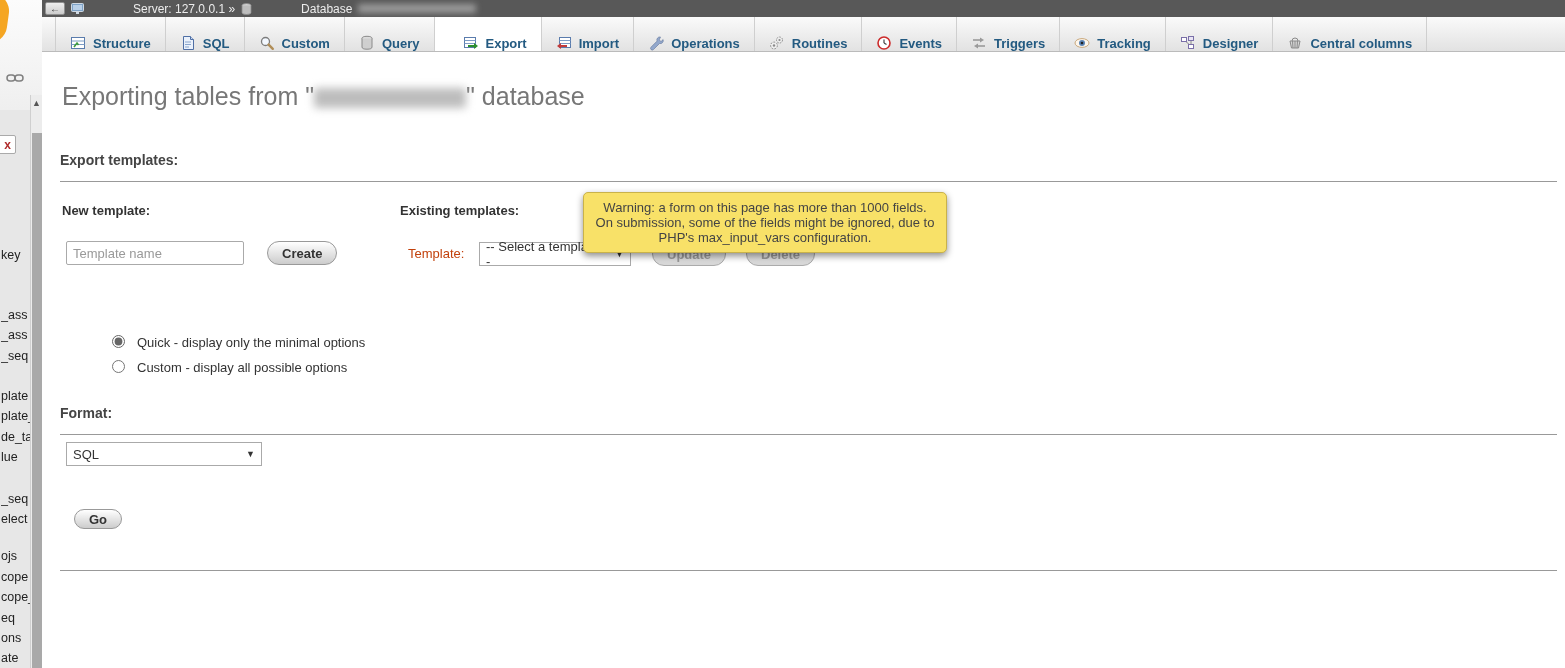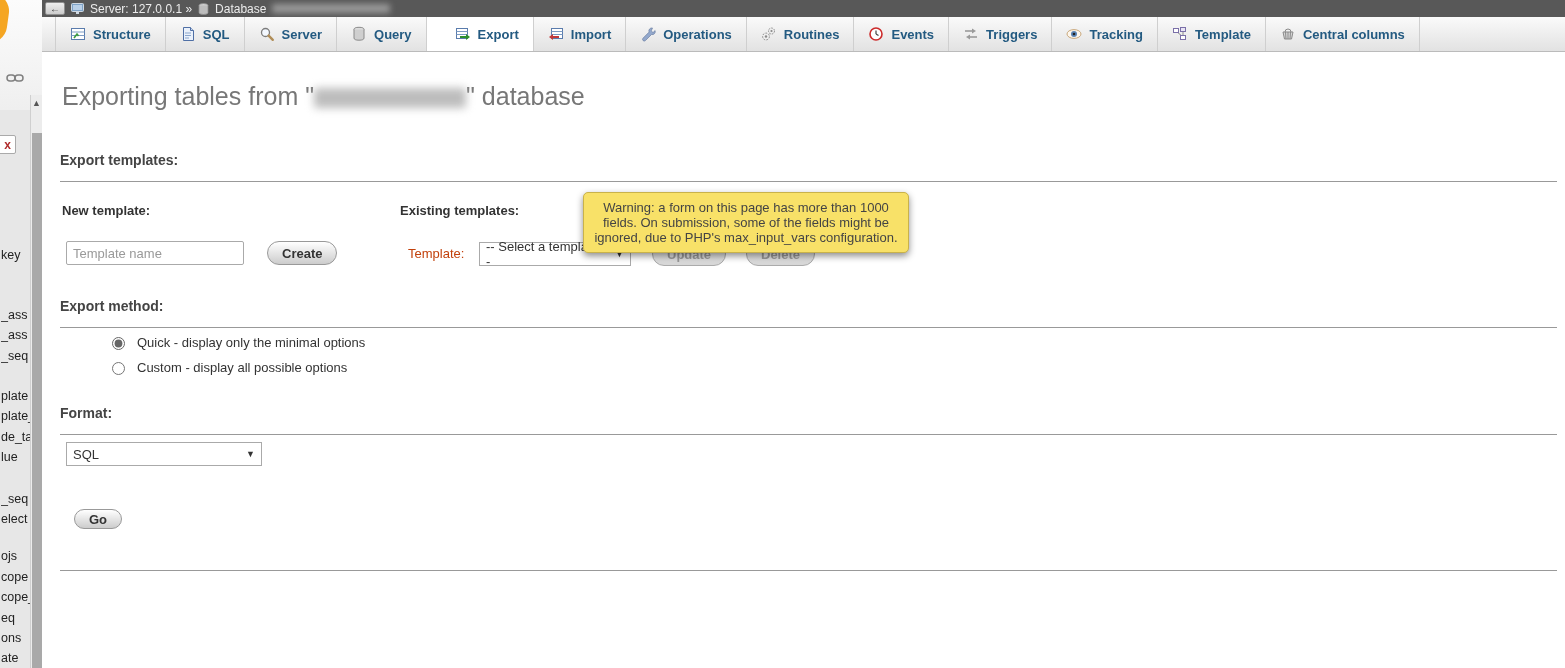--- a/index.html
+++ b/index.html
@@ -27,29 +27,29 @@
   #sb-thumb { position:absolute; left:1px; top:38px; width:10px; height:535px;
               background:#a9a9a9; cursor:pointer; }
 
   
   #topbar { position:absolute; left:42px; top:0; width:1523px; height:17px;
             background:#585858; display:flex; align-items:center; gap:6px;
             padding-left:3px; color:#e8e8e8; font-size:12px; }
   #back-btn { width:20px; height:13px; background:linear-gradient(#eee,#ccc);
               border:1px solid #909090; border-radius:2px; color:#333; font-size:10px;
               line-height:11px; text-align:center; cursor:pointer; }
-  #topbar .crumb { color:#ececec; }
+  #topbar .crumb { color:#ececec;margin-left:43px; }
   .blurblock { display:inline-block; background:#9a9a9a; filter:blur(3px);
                border-radius:2px; vertical-align:middle; }
 
   
   #tabbar { position:absolute; left:42px; top:17px; width:1523px; height:35px;
             background:linear-gradient(#fafafa,#e2e2e2); border-bottom:1px solid #bbb;
             display:flex; align-items:stretch; padding-left:13px; }
-  .tab { display:flex; align-items:center; gap:7px; padding:0 14px;
+  .tab { display:flex; align-items:flex-end; gap:7px; padding:0 14px;
          border-right:1px solid #cfcfcf; cursor:pointer;
          font-size:13px; font-weight:bold; color:#235a81; white-space:nowrap; }
   .tab:first-child { border-left:1px solid #cfcfcf; }
   .tab.active { background:#fff;padding-left:28px; }
   .tab svg { flex:0 0 auto; }
 
   
   #content { position:absolute; left:42px; top:52px; width:1523px; height:616px;
              background:#fff; }
   #page-title { position:absolute; left:20px; top:30px; font-size:25px;
@@ -72,26 +72,26 @@
          font-size:13px; font-weight:bold; color:#333; cursor:pointer;
          font-family:"Liberation Sans",sans-serif; }
   .btn.disabled { color:#999; background:linear-gradient(#f3f3f3,#d6d6d6);
                   border-color:#ababab; cursor:default; }
 
   .fakeselect { position:absolute; height:24px; border:1px solid #aaa; background:#fff;
                 font-size:13px; color:#333; display:flex; align-items:center;
                 justify-content:space-between; padding:0 6px; cursor:pointer; }
   .fakeselect .caret { font-size:9px; color:#333; margin-left:8px; }
 
-  #warning-tip { position:absolute; left:541px; top:140px; width:326px; min-height:56px;
+  #warning-tip { position:absolute; left:541px; top:140px; width:364px; min-height:56px;
                  background:#f8e168; border:1px solid #c9b24a; border-radius:5px;
                  box-shadow:0 3px 7px rgba(0,0,0,.45); z-index:5;
                  font-size:13px; color:#444; text-align:center; padding:7px 10px; }
 
-  .radio-row { position:absolute; display:flex; align-items:flex-end; gap:12px;
+  .radio-row { position:absolute; display:flex; align-items:flex-start; gap:12px;
                font-size:13px; color:#333; }
   .radio-row input { width:13px; height:13px; accent-color:#666; }
 
   #bottom-divider { position:absolute; left:18px; top:518px; width:1497px;
                     border-top:1px solid #999; }
 </style>
 </head>
 <body>
 
 <div id="sidebar">
@@ -167,21 +167,21 @@
       <line x1="5" y1="9.5" x2="11" y2="9.5" stroke="#8aa5cc"></line>
       <line x1="5" y1="12" x2="9" y2="12" stroke="#8aa5cc"></line>
     </svg>
     <span>SQL</span>
   </div>
   <div class="tab">
     <svg width="16" height="16" viewBox="0 0 16 16">
       <circle cx="6.5" cy="6.5" r="4" fill="#f3f8ff" stroke="#7c7c7c" stroke-width="1.3"></circle>
       <line x1="9.6" y1="9.6" x2="13.8" y2="13.8" stroke="#b08d57" stroke-width="2.4" stroke-linecap="round"></line>
     </svg>
-    <span>Server</span>
+    <span>Custom</span>
   </div>
   <div class="tab">
     <svg width="16" height="16" viewBox="0 0 16 16">
       <ellipse cx="8" cy="3.5" rx="5" ry="2.2" fill="#dcdcdc" stroke="#8a8a8a"></ellipse>
       <path d="M3 3.5 V12 a5 2.2 0 0 0 10 0 V3.5" fill="#cfcfcf" stroke="#8a8a8a"></path>
     </svg>
     <span>Query</span>
   </div>
   <div class="tab active">
     <svg width="16" height="16" viewBox="0 0 16 16">
@@ -244,21 +244,21 @@
     <span>Tracking</span>
   </div>
   <div class="tab">
     <svg width="16" height="16" viewBox="0 0 16 16">
       <line x1="4" y1="5" x2="11" y2="11" stroke="#8a8a8a"></line>
       <line x1="11" y1="4" x2="11" y2="11" stroke="#8a8a8a"></line>
       <rect x="1.5" y="2.5" width="5" height="4" fill="#fff" stroke="#7a6fa8"></rect>
       <rect x="8.5" y="1.5" width="5" height="4" fill="#e8e4f4" stroke="#7a6fa8"></rect>
       <rect x="8.5" y="9.5" width="5" height="4" fill="#fff" stroke="#7a6fa8"></rect>
     </svg>
-    <span>Template</span>
+    <span>Designer</span>
   </div>
   <div class="tab">
     <svg width="16" height="16" viewBox="0 0 16 16">
       <path d="M3 6 h10 l-1.5 7 h-7 z" fill="#d6d6d6" stroke="#8a8a8a"></path>
       <line x1="5.5" y1="6" x2="6" y2="13" stroke="#8a8a8a"></line>
       <line x1="8" y1="6" x2="8" y2="13" stroke="#8a8a8a"></line>
       <line x1="10.5" y1="6" x2="10" y2="13" stroke="#8a8a8a"></line>
       <path d="M5 6 a3 3 0 0 1 6 0" fill="none" stroke="#8a8a8a"></path>
     </svg>
     <span>Central columns</span>
@@ -282,21 +282,20 @@
   <div class="plain-label" style="left:366px; top:194px">Template:</div>
   <div class="fakeselect" style="left:437px; top:190px; width:152px">
     <span>-- Select a template --</span>
     <span class="caret">▼</span>
   </div>
   <button class="btn disabled" style="left:610px; top:190px">Update</button>
   <button class="btn disabled" style="left:704px; top:190px">Delete</button>
 
   <div id="warning-tip">Warning: a form on this page has more than 1000 fields. On submission, some of the fields might be ignored, due to PHP's max_input_vars configuration.</div>
 
-  <div class="section-heading" style="top:246px">Export method:</div>
 
   <div class="radio-row" style="left:70px; top:283px">
     <input type="radio" name="method" checked="" style="">
     <span>Quick - display only the minimal options</span>
   </div>
   <div class="radio-row" style="left:70px; top:308px">
     <input type="radio" name="method" style="">
     <span>Custom - display all possible options</span>
   </div>
 

